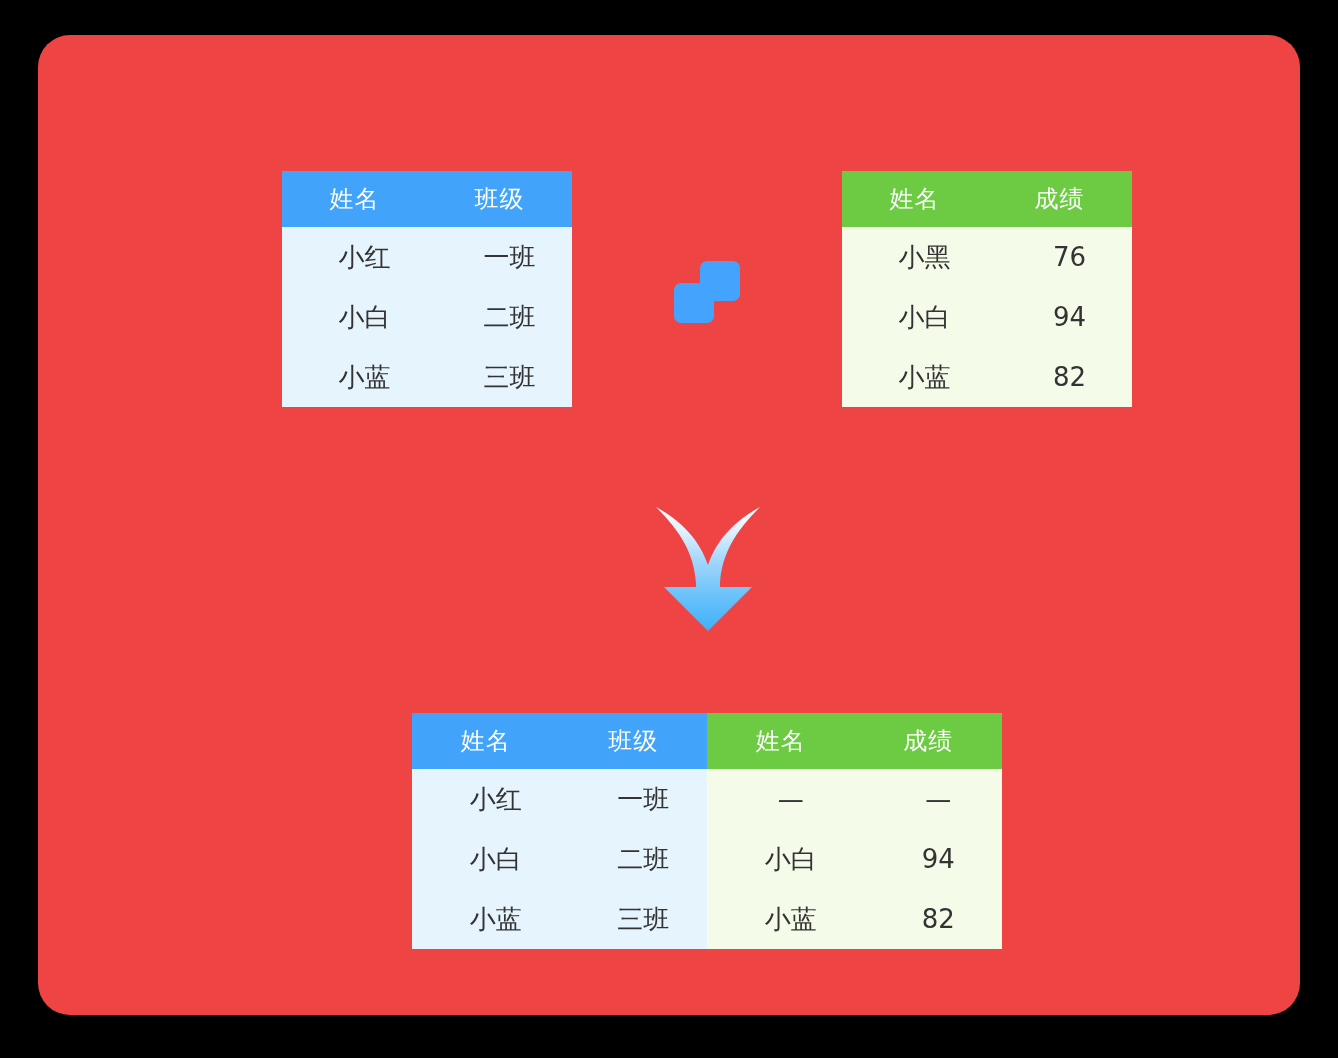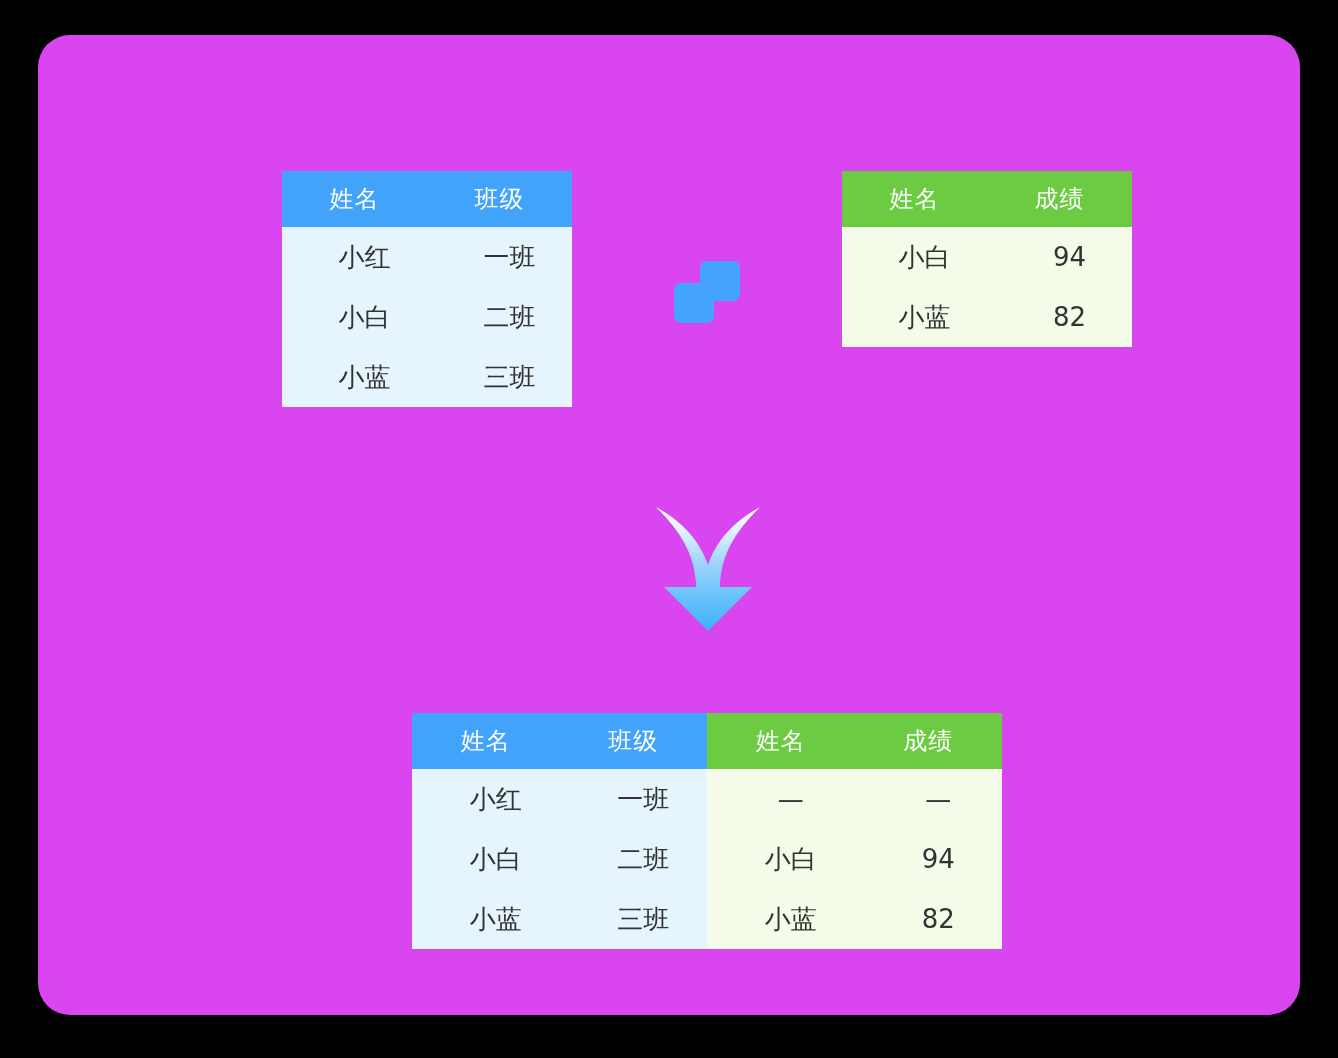--- a/index.html
+++ b/index.html
@@ -21,21 +21,21 @@
     background: #000000;
   }
 
   
   .card {
     position: absolute;
     left: 38px;
     top: 35px;
     width: 1262px;
     height: 980px;
-    background: #d946ef;
+    background: #ef4444;
     border-radius: 32px;
   }
 
   
   .tbl {
     position: absolute;
     border-collapse: collapse;
     table-layout: fixed;
   }
   .tbl th, .tbl td {
@@ -138,20 +138,24 @@
     </div>
 
     <table class="tbl" id="table-right">
       <thead>
         <tr>
           <th class="th-green">姓名</th>
           <th class="th-green">成绩</th>
         </tr>
       </thead>
       <tbody>
+        <tr>
+          <td class="cell-green">小黑</td>
+          <td class="cell-green">76</td>
+        </tr>
         <tr>
           <td class="cell-green name-hl">小白</td>
           <td class="cell-green">94</td>
         </tr>
         <tr>
           <td class="cell-green name-hl">小蓝</td>
           <td class="cell-green">82</td>
         </tr>
       </tbody>
     </table>

